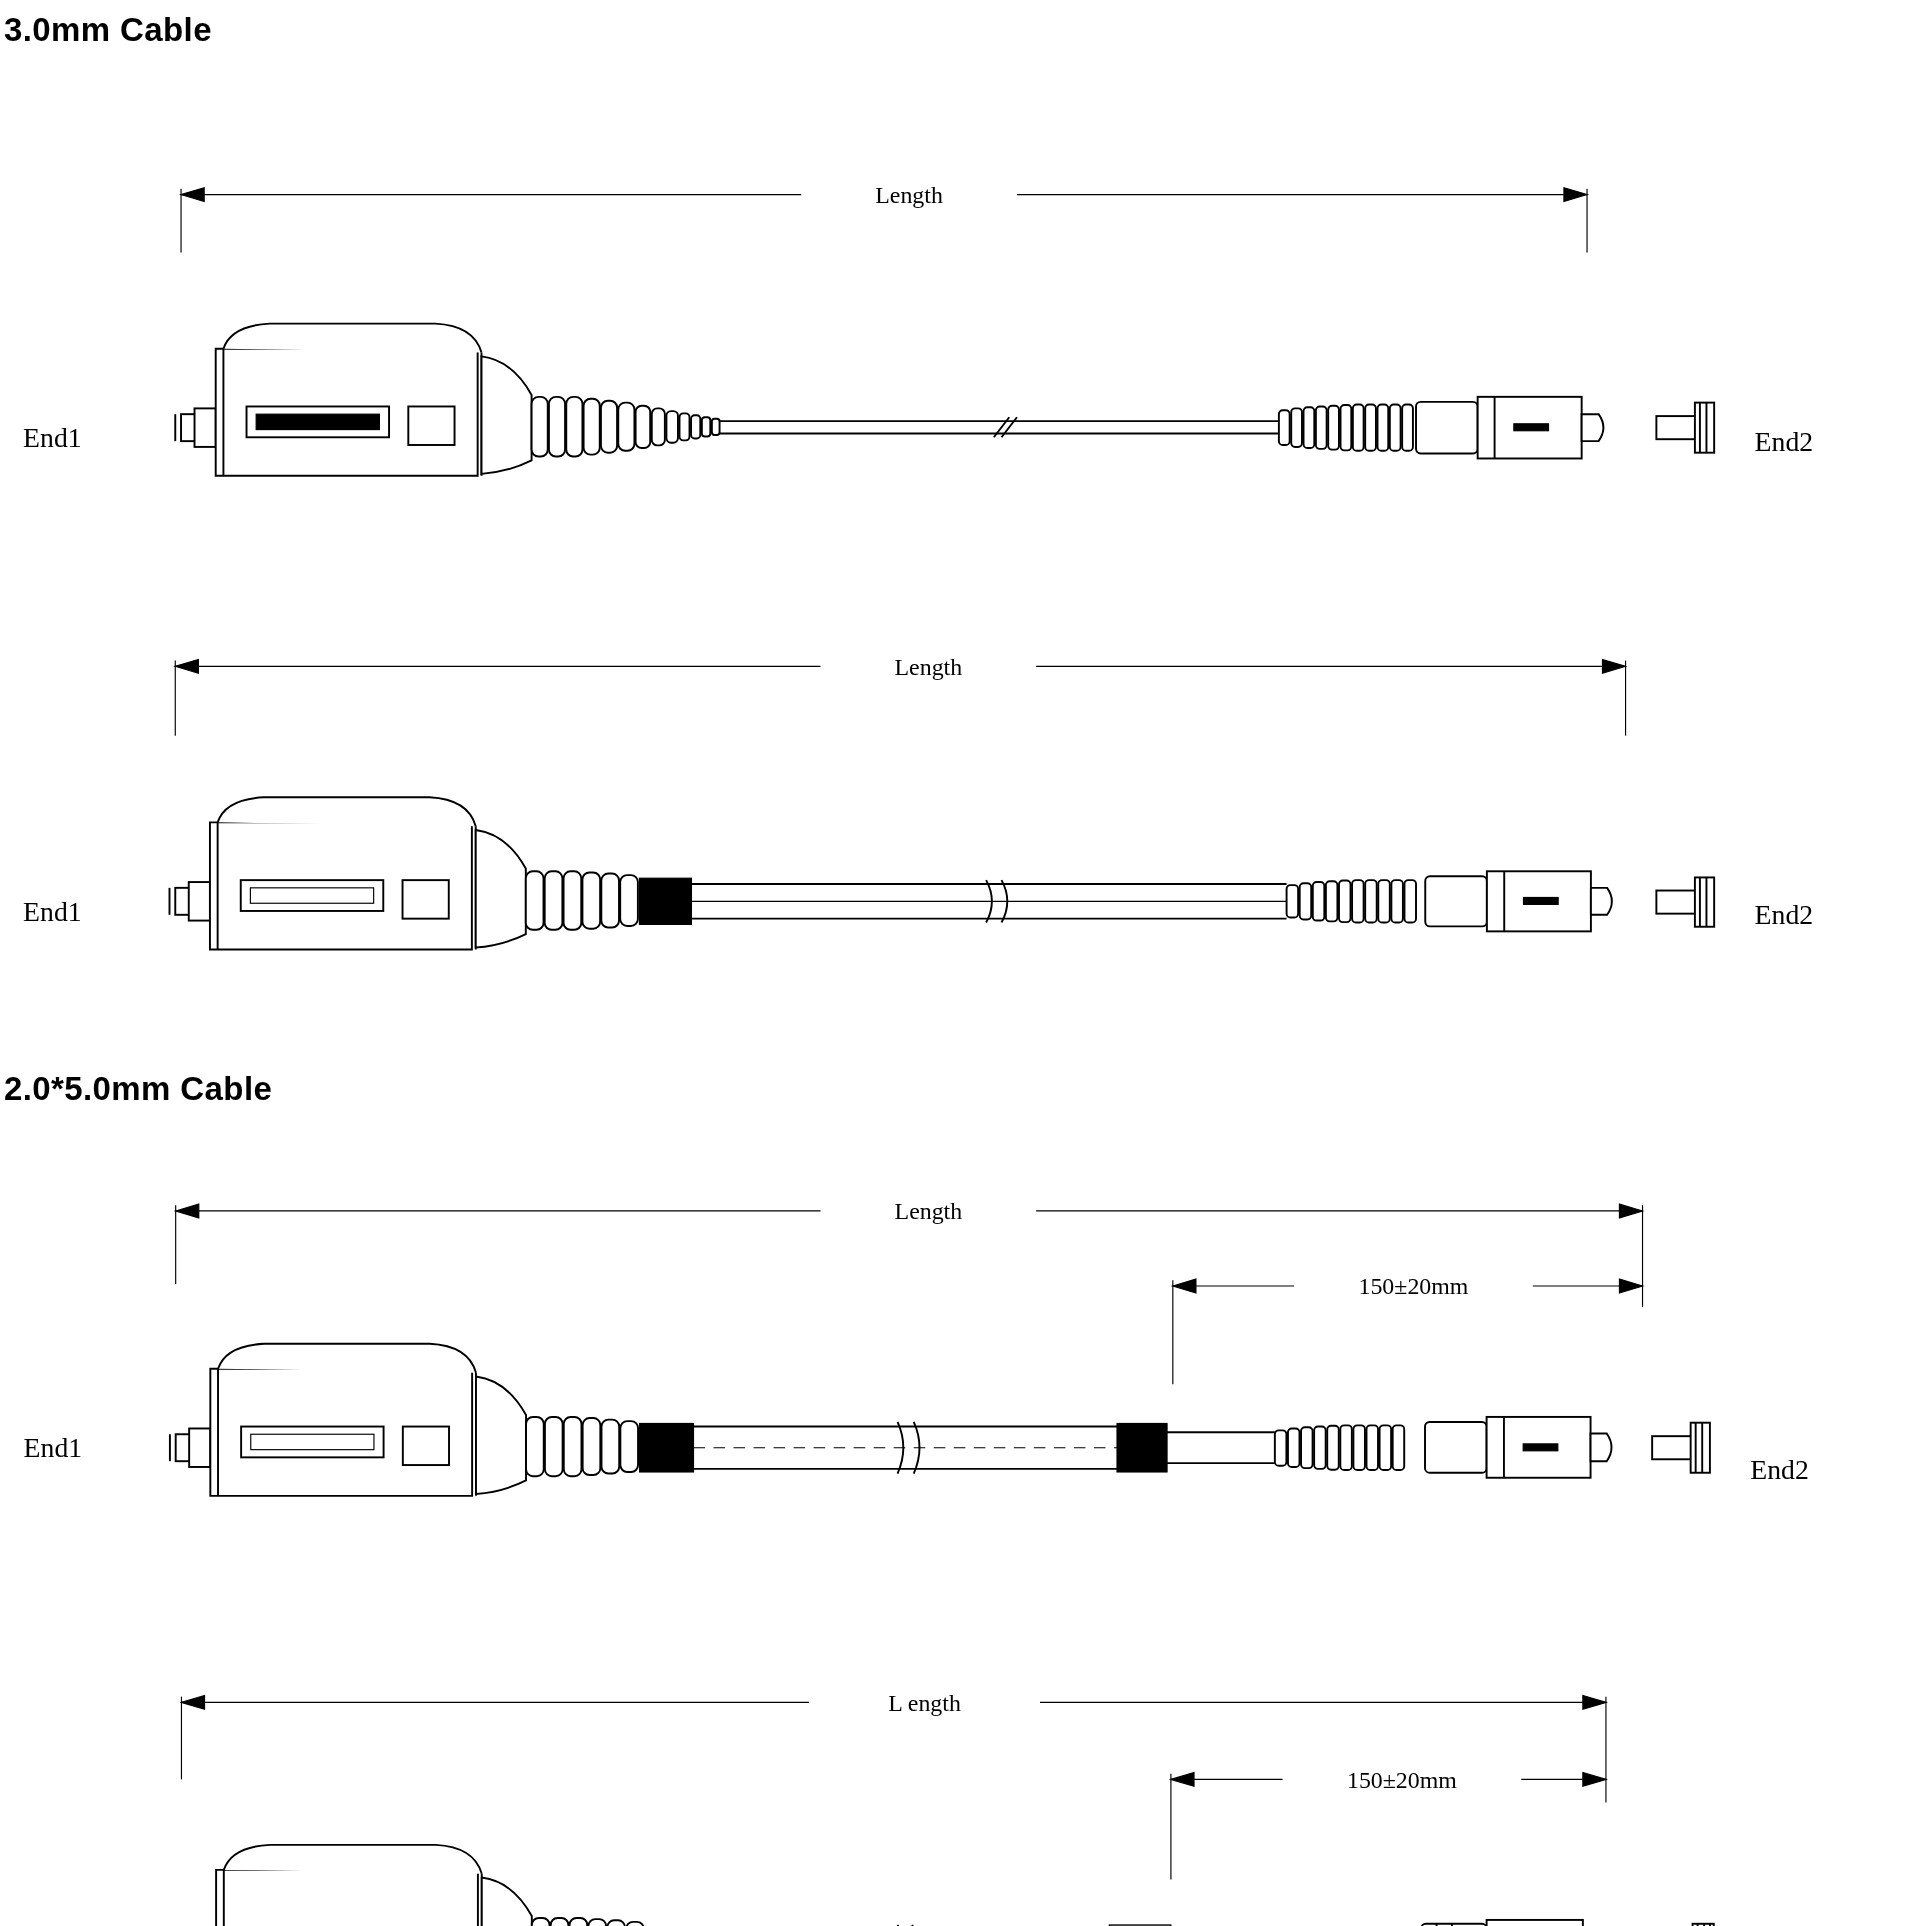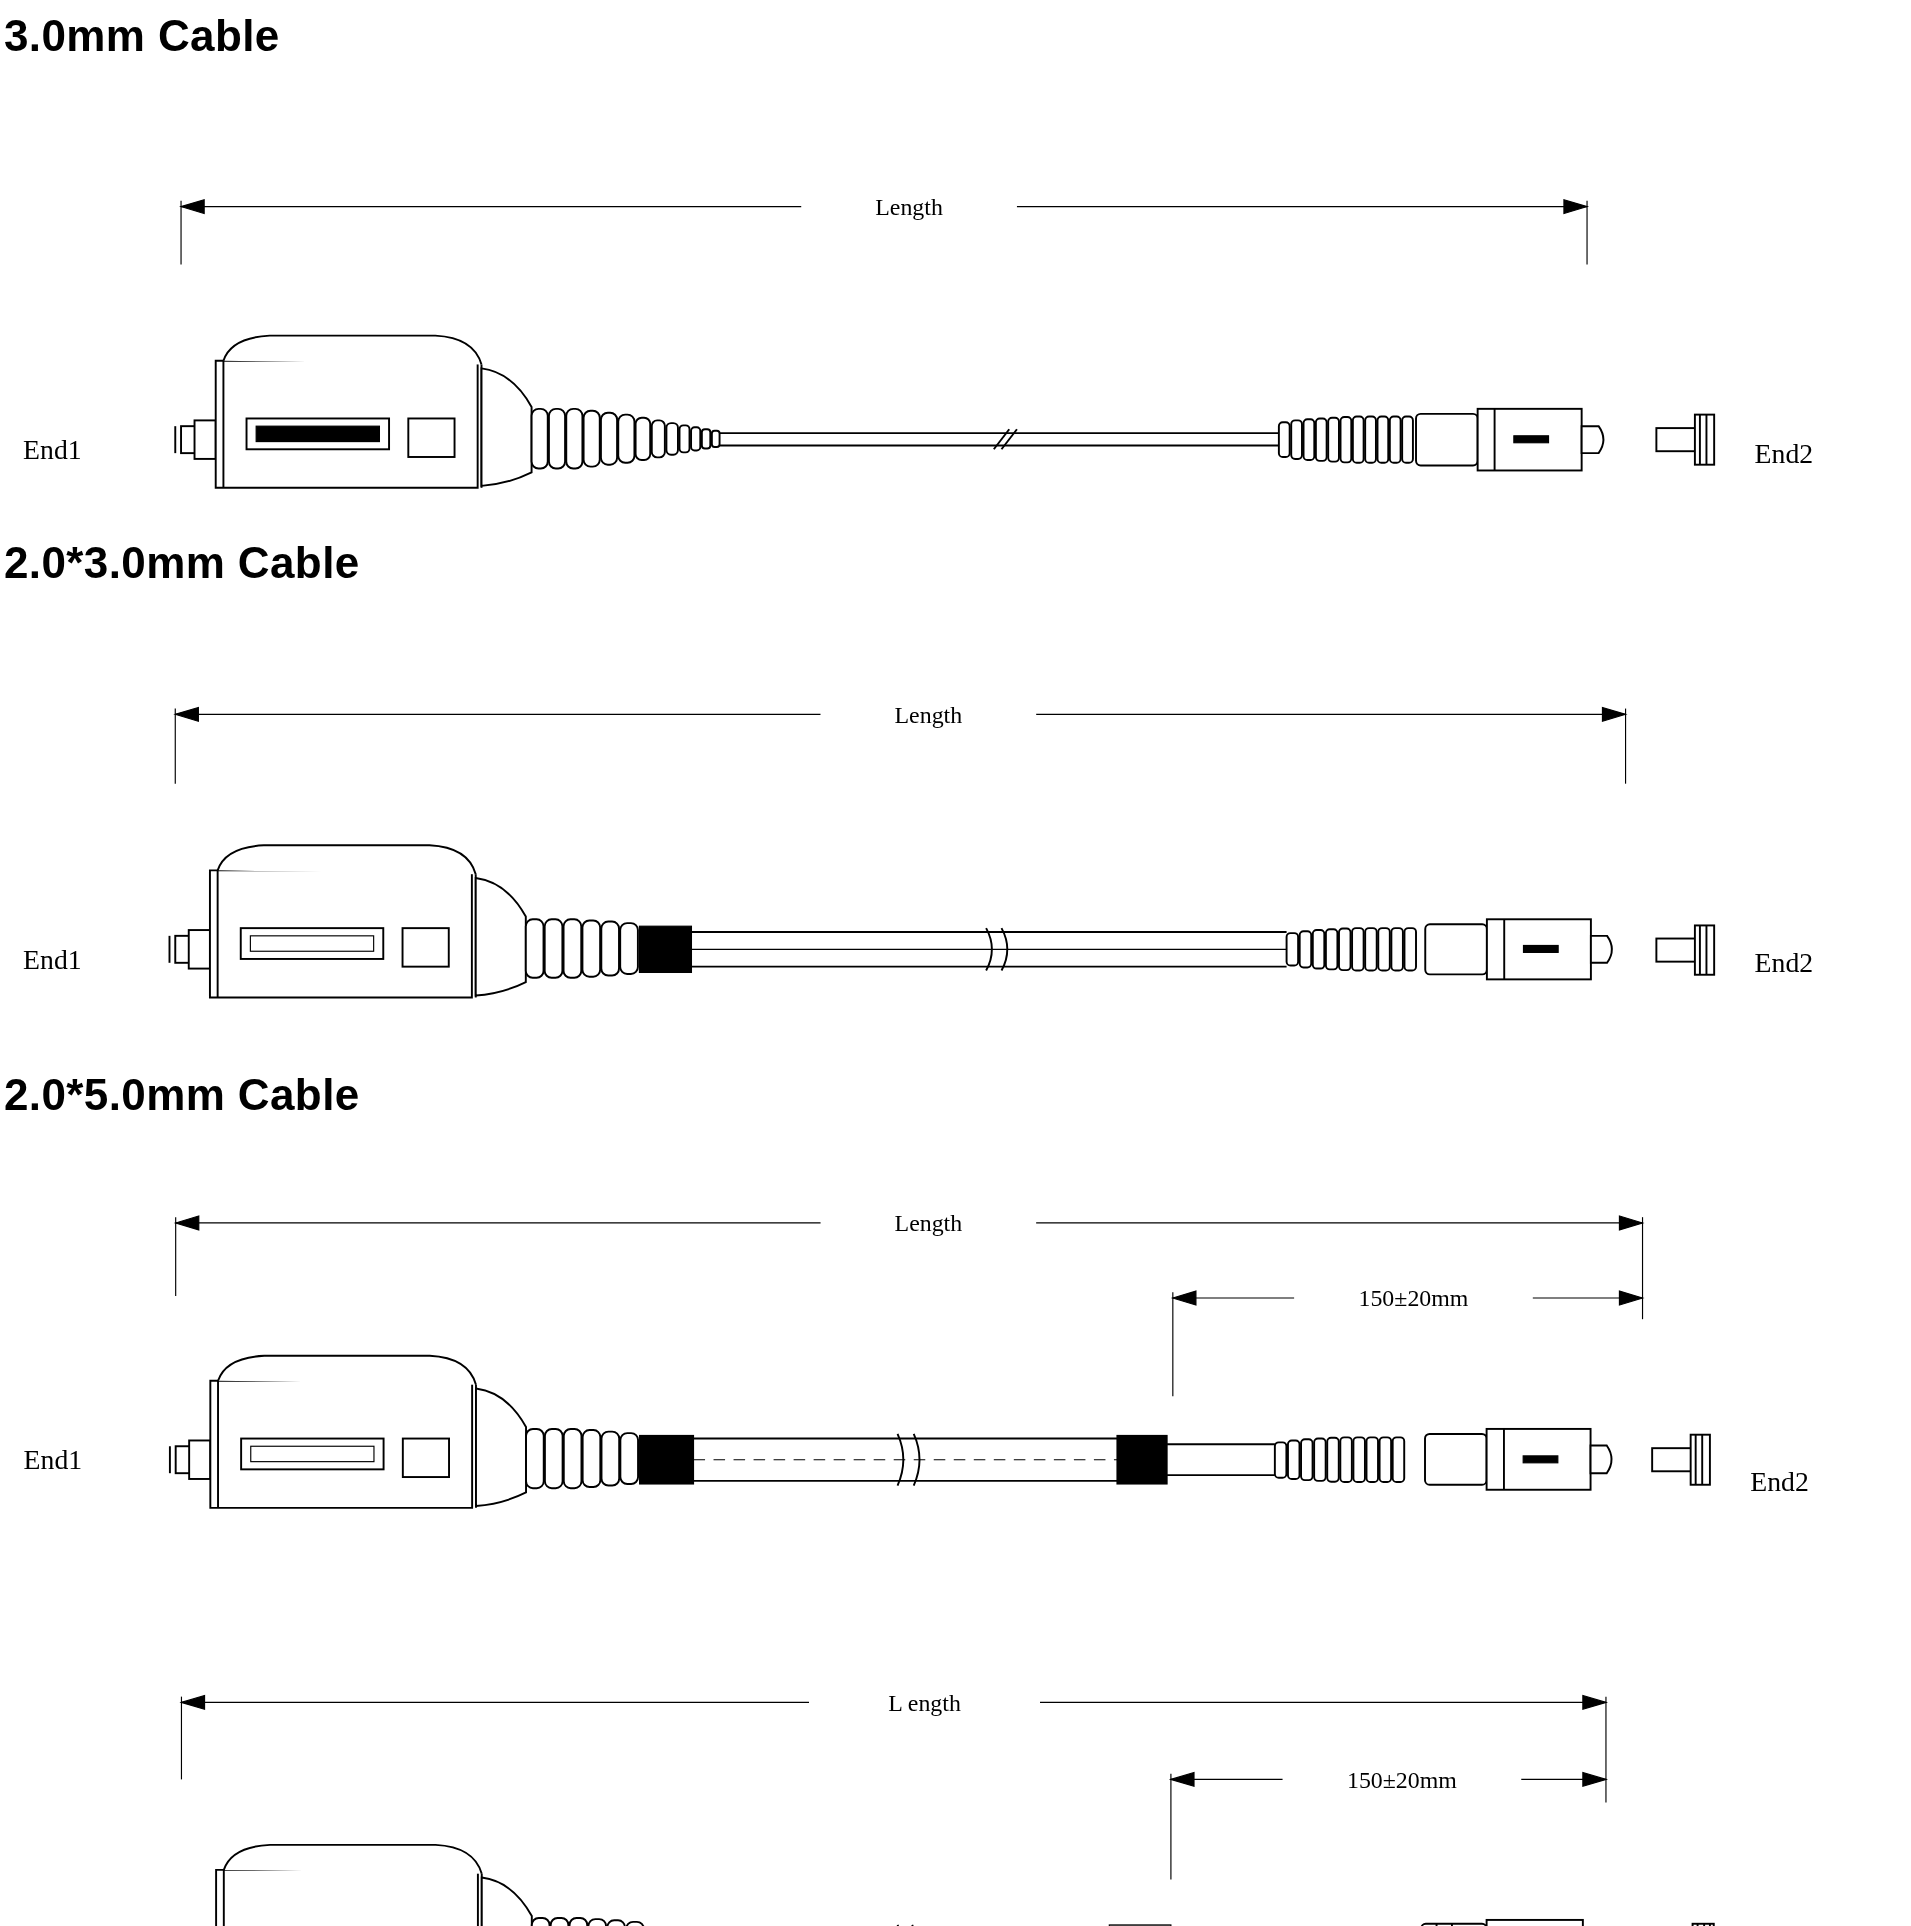--- a/index.html
+++ b/index.html
@@ -21,21 +21,21 @@
     box-sizing: border-box;
     padding: 0;
   }
   .section {
     position: relative;
     width: 100%;
   }
   .section-title {
     font-family: "Liberation Sans", sans-serif;
     font-weight: bold;
-    font-size: 44px;
+    font-size: 33px;
     letter-spacing: 0.4px;
     color: #000000;
     margin: 0;
     padding: 0 0 0 3.9px;
     line-height: 1.1;
     white-space: pre;
   }
   .diagram-wrap {
     position: relative;
     width: 100%;
@@ -173,21 +173,20 @@
           <rect class="fillwhite" x="4300" y="955" width="110" height="60"></rect>
           <rect class="fillwhite" x="4400" y="920" width="50" height="130"></rect>
           <line class="ln med" x1="4413" y1="920" x2="4413" y2="1050"></line>
           <line class="ln med" x1="4430" y1="920" x2="4430" y2="1050"></line>
         </g>
       </svg>
     </div>
   </div>
 
   <div class="section" style="height:532px;">
-    <div class="section-title">2.0*3.0mm Cable</div>
     <div class="diagram-wrap">
       <svg width="1911" height="455" viewBox="0 0 4961 1180" xmlns="http://www.w3.org/2000/svg">
         <g>
           <line class="ln thin" x1="455" y1="330" x2="4220" y2="330"></line>
           <line class="ln thin" x1="455" y1="510" x2="455" y2="315"></line>
           <line class="ln thin" x1="4220" y1="510" x2="4220" y2="315"></line>
           <polygon class="fillblack" points="455,330 515,312 515,348"></polygon>
           <polygon class="fillblack" points="4220,330 4160,312 4160,348"></polygon>
           <rect x="2130" y="290" width="560" height="80" fill="#ffffff"></rect>
           <text class="dim-text" x="2410" y="352" text-anchor="middle">Length</text>

